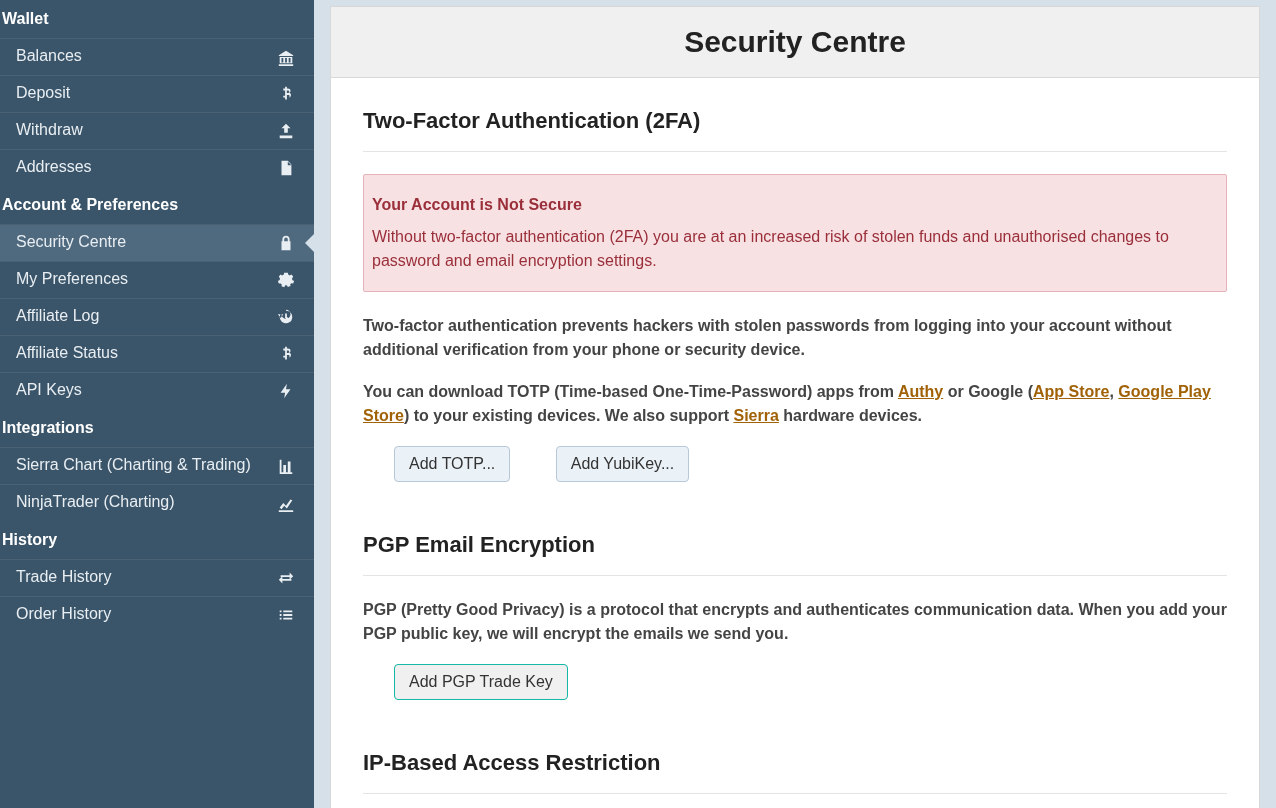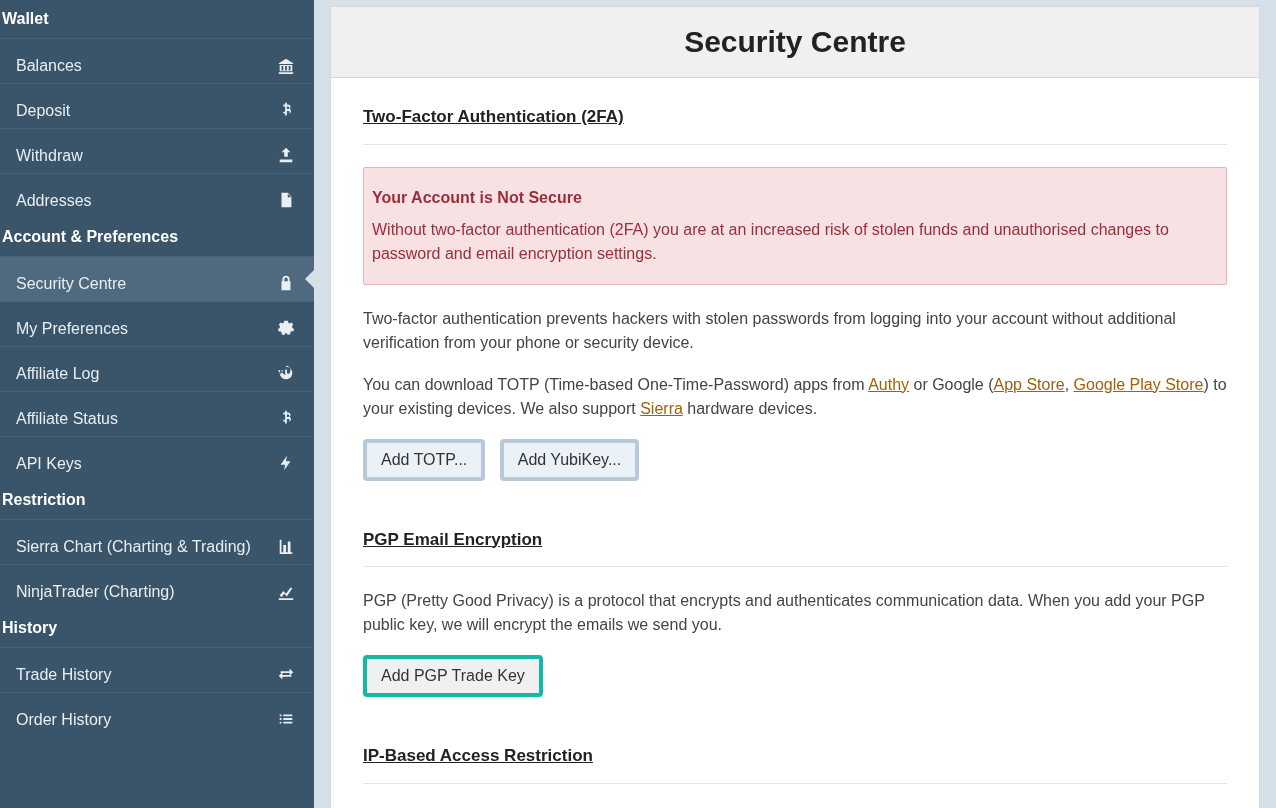--- a/index.html
+++ b/index.html
@@ -26,23 +26,23 @@
     overflow-y: auto;
   }
   .sb-group-header {
     font-weight: 700;
     color: #ffffff;
     font-size: 16px;
     padding: 10px 22px 10px 2px;
   }
   .sb-item {
     display: flex;
-    align-items: flex-end;
+    align-items: flex-start;
     justify-content: space-between;
-    padding: 16px 18px 8px 16px;
+    padding: 8px 18px 8px 16px;
     font-size: 16px;
     cursor: pointer;
     border-top: 1px solid #4a6174;
     color: #e8eef2;
     position: relative;
   }
   .sb-item.active {
     background: #4f697f;
   }
   .sb-item.active::after {
@@ -90,55 +90,55 @@
     color: #222;
   }
   .panel-body {
     padding: 26px 32px 40px 32px;
     color: #444;
     font-size: 16px;
     line-height: 1.5;
   }
   .section-title {
     font-weight: 700;
-    font-size: 17px;
+    font-size: 22px;
     color: #222;
     margin-bottom: 14px;
-    text-decoration: underline;
   }
   hr.section-rule {
     border: none;
     border-top: 1px solid #e4e4e4;
     margin: 0 0 22px 0;
   }
   .alert-danger {
     border: 1px solid #e7b3bb;
     background: #f7e1e3;
     color: #9a2f3a;
     padding: 18px 8px;
     margin-bottom: 22px;
     border-radius: 2px;
   }
   .alert-danger .alert-title {
     font-weight: 600;
     margin-bottom: 8px;
     color: #9a2f3a;
   }
-  .para { margin-bottom: 18px; color: #444; }
+  .para { margin-bottom: 18px; color: #444; font-weight: bold; }
   .para a { color: #a16207; text-decoration: underline; }
   .btn {
     display: inline-block;
     background: #f0f0f0;
-    border: 4px solid #14b8a6;
+    border: 1px solid #14b8a6;
     color: #333;
     font-size: 16px;
     padding: 8px 14px;
     border-radius: 4px;
     cursor: pointer;
     margin-right: 10px;
+    margin-left: 31px;
   }
   .btn.primary-light {
     background: #eaf1f7;
     border-color: #b7c9d8;
   }
   .section-gap { height: 46px; }
 </style>
 </head>
 <body>
 
@@ -259,21 +259,21 @@
     </div>
     <div class="sb-item">
       <span>API Keys</span>
       <span class="sb-icon">
           <svg viewBox="0 0 20 20">
             <use href="#i-bolt"></use>
           </svg>
         </span>
     </div>
 
-    <div class="sb-group-header">Restriction</div>
+    <div class="sb-group-header">Integrations</div>
     <div class="sb-item">
       <span>Sierra Chart (Charting &amp; Trading)</span>
       <span class="sb-icon">
           <svg viewBox="0 0 20 20">
             <use href="#i-barchart"></use>
           </svg>
         </span>
     </div>
     <div class="sb-item">
       <span>NinjaTrader (Charting)</span>

